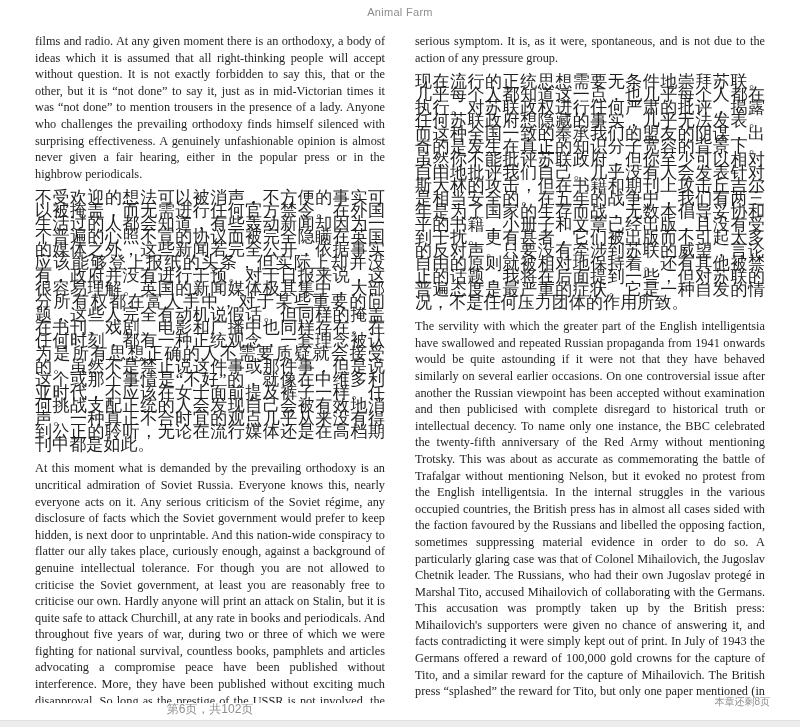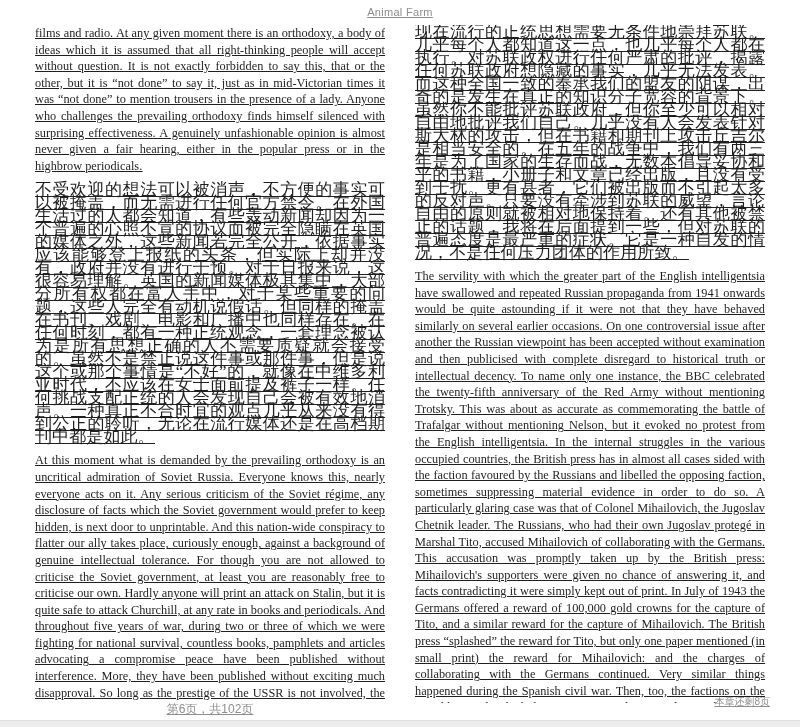--- a/index.html
+++ b/index.html
@@ -1,15 +1,15 @@
 <!DOCTYPE html>
 <html><head>
 <meta charset="utf-8">
 <style>
-  * { box-sizing: border-box; margin: 0; padding: 0; text-decoration: underline; }
+  * { box-sizing: border-box; margin: 0; padding: 0; }
   html, body { background: #ffffff; }
   .app {
     position: relative;
     width: 800px;
     height: 727px;
     background: #ffffff;
     overflow: hidden;
     font-family: "Liberation Sans", "DejaVu Sans", sans-serif;
   }
   .book-header {
@@ -33,21 +33,21 @@
   }
   .page {
     width: 350px;
     overflow: hidden;
     text-align: justify;
     text-justify: inter-word;
   }
   .page p {
     font-family: "Liberation Serif", "DejaVu Serif", serif;
     color: #1f1f1f;
-    margin: 0 0 9px 0;
+    margin: 8px 0 9px 0;
   }
   .page p.en {
     font-size: 12.3px;
     line-height: 16.6px;
   }
   .page p.zh {
     font-size: 17px;
     line-height: 13px;
     letter-spacing: 0.1px;
   }
@@ -88,20 +88,21 @@
 
   <main class="spread">
 
     <section class="page">
       <p class="en">films and radio. At any given moment there is an orthodoxy, a body of ideas which it is assumed that all right-thinking people will accept without question. It is not exactly forbidden to say this, that or the other, but it is “not done” to say it, just as in mid-Victorian times it was “not done” to mention trousers in the presence of a lady. Anyone who challenges the prevailing orthodoxy finds himself silenced with surprising effectiveness. A genuinely unfashionable opinion is almost never given a fair hearing, either in the popular press or in the highbrow periodicals.</p>
       <p class="zh">不受欢迎的想法可以被消声，不方便的事实可以被掩盖，而无需进行任何官方禁令。在外国生活过的人都会知道，有些轰动新闻却因为一个普遍的心照不宣的协议而被完全隐瞒在英国的媒体之外，这些新闻若完全公开，依据事实应该能够登上报纸的头条，但实际上却并没有，政府并没有进行干预。对于日报来说，这很容易理解。英国的新闻媒体极其集中，大部分所有权都在富人手中，对于某些重要的问题，这些人完全有动机说假话。但同样的掩盖在书刊、戏剧、电影和广播中也同样存在。在任何时刻，都有一种正统观念，一套理念被认为是所有思想正确的人不需要质疑就会接受的。虽然不是禁止说这件事或那件事，但是说这个或那个事情是“不好”的，就像在中维多利亚时代，不应该在女士面前提及裤子一样。任何挑战支配正统的人会发现自己会被有效地消声。一种真正不合时宜的观点几乎从来没有得到公正的聆听，无论在流行媒体还是在高档期刊中都是如此。</p>
       <p class="en">At this moment what is demanded by the prevailing orthodoxy is an uncritical admiration of Soviet Russia. Everyone knows this, nearly everyone acts on it. Any serious criticism of the Soviet régime, any disclosure of facts which the Soviet government would prefer to keep hidden, is next door to unprintable. And this nation-wide conspiracy to flatter our ally takes place, curiously enough, against a background of genuine intellectual tolerance. For though you are not allowed to criticise the Soviet government, at least you are reasonably free to criticise our own. Hardly anyone will print an attack on Stalin, but it is quite safe to attack Churchill, at any rate in books and periodicals. And throughout five years of war, during two or three of which we were fighting for national survival, countless books, pamphlets and articles advocating a compromise peace have been published without interference. More, they have been published without exciting much disapproval. So long as the prestige of the USSR is not involved, the principle of free speech has been reasonably well upheld. There are other forbidden topics, and I shall mention some of them presently, but the prevailing attitude towards the USSR is much the most</p>
     </section>
 
     <section class="page">
+      <p class="en">serious symptom. It is, as it were, spontaneous, and is not due to the action of any pressure group.</p>
       <p class="zh">现在流行的正统思想需要无条件地崇拜苏联。几乎每个人都知道这一点，也几乎每个人都在执行。对苏联政权进行任何严肃的批评，揭露任何苏联政府想隐藏的事实，几乎无法发表。而这种全国一致的奉承我们的盟友的阴谋，出奇的是发生在真正的知识分子宽容的背景下。虽然你不能批评苏联政府，但你至少可以相对自由地批评我们自己。几乎没有人会发表针对斯大林的攻击，但在书籍和期刊上攻击丘吉尔是相当安全的。在五年的战争中，我们有两三年是为了国家的生存而战，无数本倡导妥协和平的书籍，小册子和文章已经出版，且没有受到干扰。更有甚者，它们被出版而不引起太多的反对声。只要没有牵涉到苏联的威望，言论自由的原则就被相对地保持着。还有其他被禁止的话题，我将在后面提到一些，但对苏联的普遍态度是最严重的症状。它是一种自发的情况，不是任何压力团体的作用所致。</p>
       <p class="en">The servility with which the greater part of the English intelligentsia have swallowed and repeated Russian propaganda from 1941 onwards would be quite astounding if it were not that they have behaved similarly on several earlier occasions. On one controversial issue after another the Russian viewpoint has been accepted without examination and then publicised with complete disregard to historical truth or intellectual decency. To name only one instance, the BBC celebrated the twenty-fifth anniversary of the Red Army without mentioning Trotsky. This was about as accurate as commemorating the battle of Trafalgar without mentioning Nelson, but it evoked no protest from the English intelligentsia. In the internal struggles in the various occupied countries, the British press has in almost all cases sided with the faction favoured by the Russians and libelled the opposing faction, sometimes suppressing material evidence in order to do so. A particularly glaring case was that of Colonel Mihailovich, the Jugoslav Chetnik leader. The Russians, who had their own Jugoslav protegé in Marshal Tito, accused Mihailovich of collaborating with the Germans. This accusation was promptly taken up by the British press: Mihailovich's supporters were given no chance of answering it, and facts contradicting it were simply kept out of print. In July of 1943 the Germans offered a reward of 100,000 gold crowns for the capture of Tito, and a similar reward for the capture of Mihailovich. The British press “splashed” the reward for Tito, but only one paper mentioned (in small print) the reward for Mihailovich: and the charges of collaborating with the Germans continued. Very similar things happened during the Spanish civil war. Then, too, the factions on the Republican side which the Russians were determined to crush were</p>
     </section>
 
   </main>
 
   <span class="page-label left">第6页，共102页</span>
 
 
   <span class="chapter-remaining">本章还剩8页</span>

